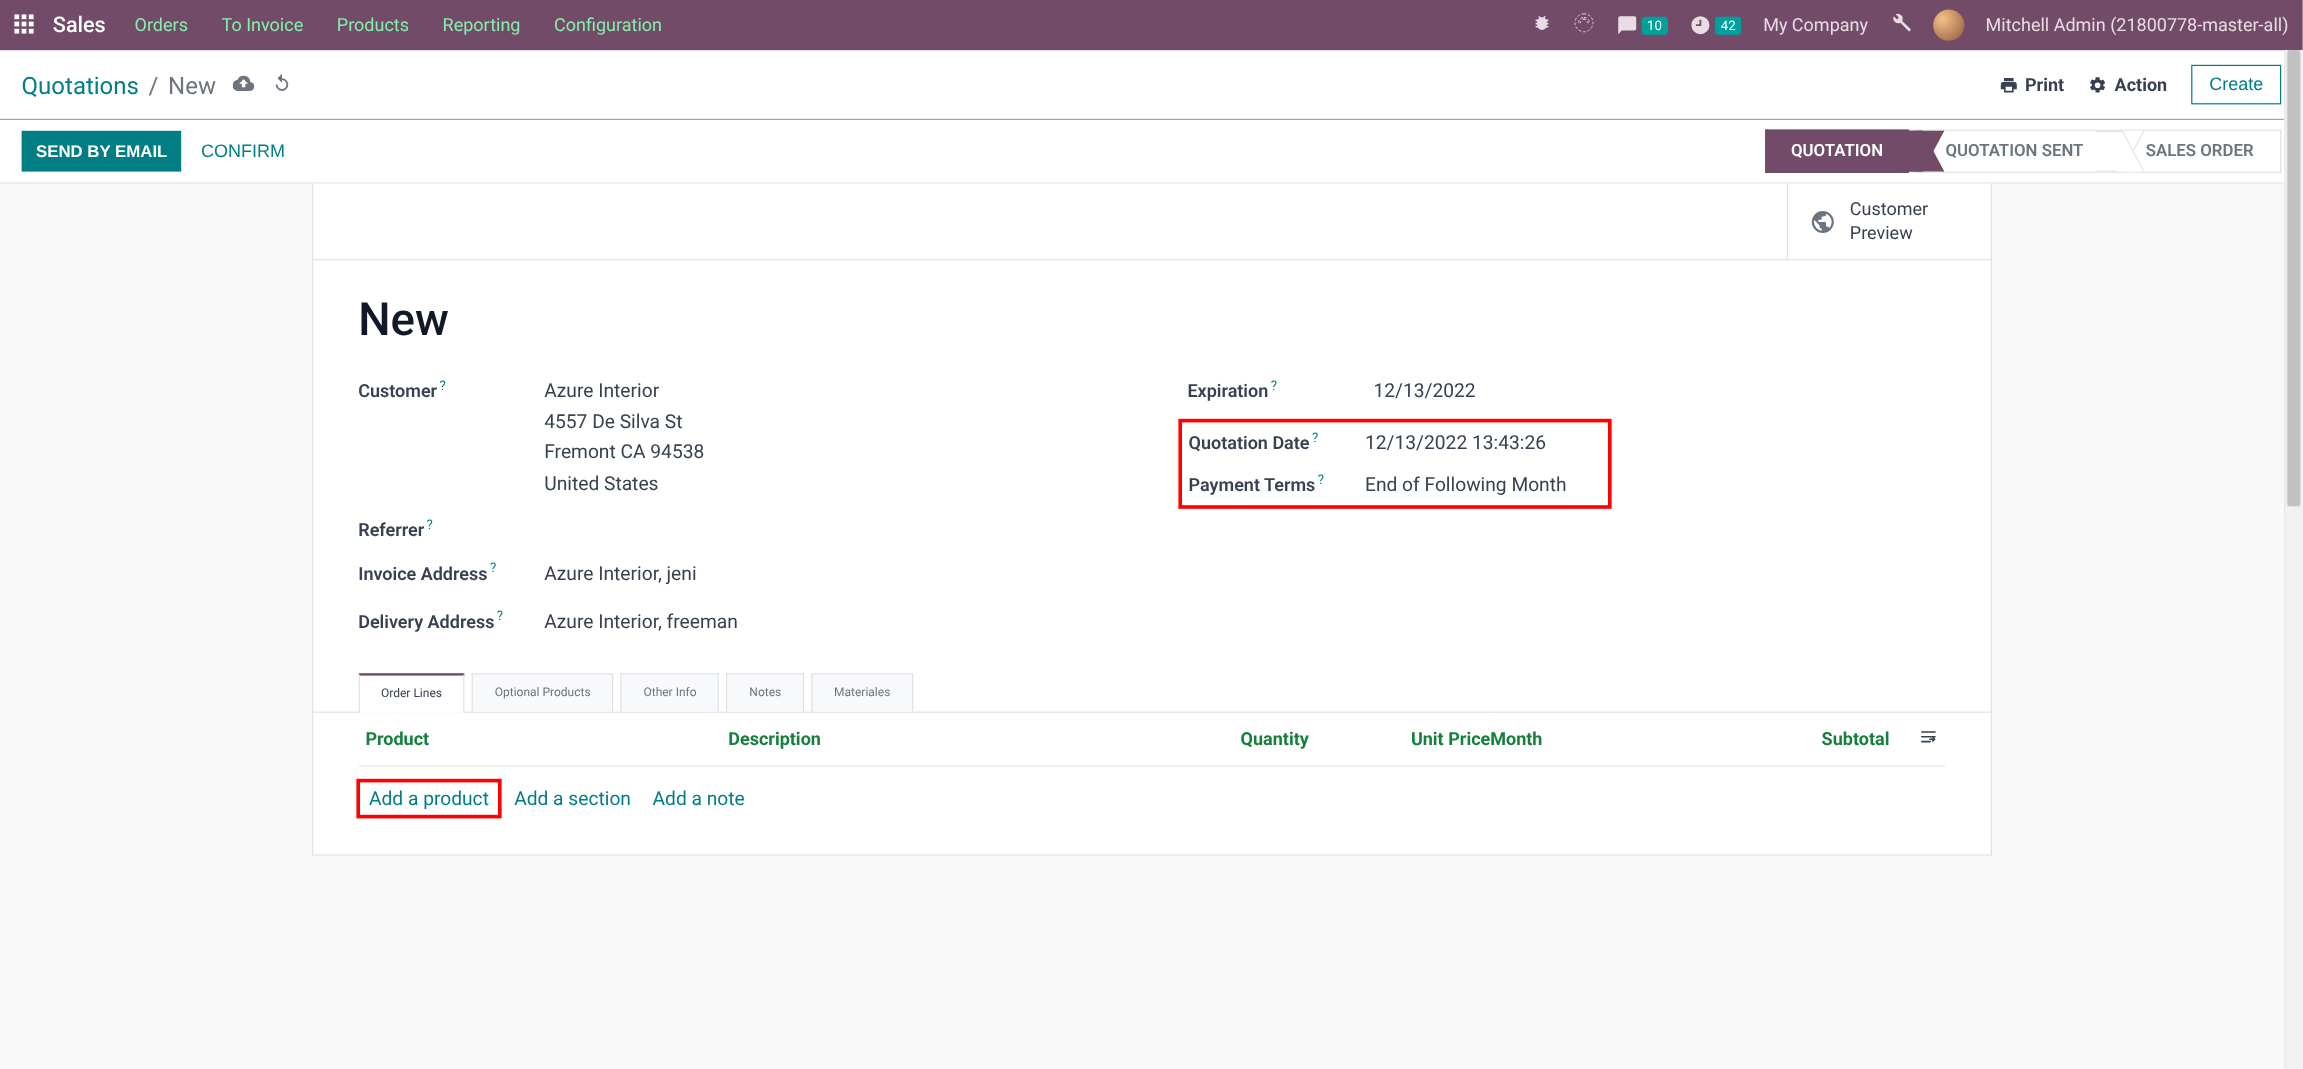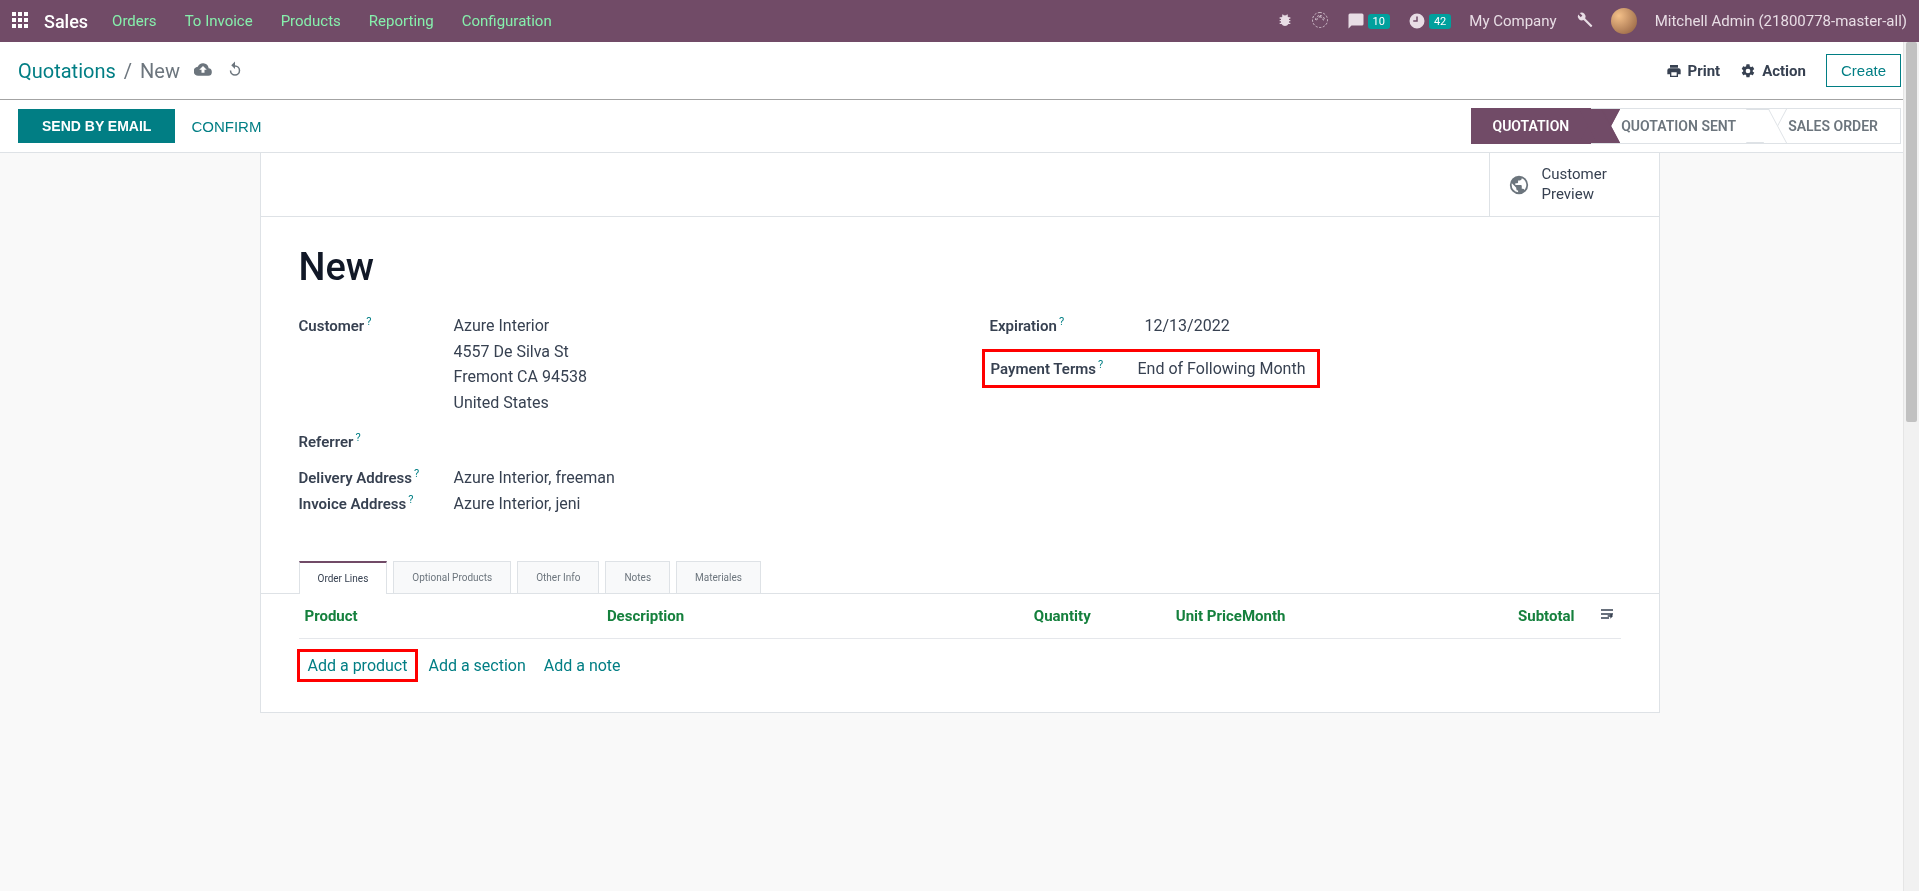--- a/index.html
+++ b/index.html
@@ -27,21 +27,21 @@
   .breadcrumb .sep { color: #6c757d; }
   .breadcrumb .current { color: #6c757d; }
   .bc-icon { color: #6c757d; margin-left: 14px; }
   .control-panel .spacer { flex: 1; }
   .cp-btn { display: inline-flex; align-items: center; gap: 6px; font-size: 15px; color: #374151; cursor: pointer; padding: 6px 10px; font-weight: bold; }
   .cp-btn svg { fill: #374151; }
   .btn-create { border: 1px solid #017e84; color: #017e84; background: #fff; padding: 7px 14px; font-size: 15px; cursor: pointer; margin-left: 10px; }
 
   
   .statusbar { background: #fff; border-bottom: 1px solid #dee2e6; padding: 8px 18px; display: flex; align-items: center; }
-  .btn-primary { background: #017e84; color: #fff; border: none; padding: 9px 24px; font-size: 14px; font-weight: 600; cursor: pointer; }
+  .btn-primary { background: #017e84; color: #fff; border: none; padding: 9px 12px; font-size: 14px; font-weight: 600; cursor: pointer; }
   .btn-secondary-text { background: transparent; color: #017e84; border: none; padding: 9px 16px; font-size: 15px; font-weight: 500; cursor: pointer; }
   .statusbar .spacer { flex: 1; }
   .status-steps { display: flex; align-items: center; }
   .status-step { position: relative; padding: 9px 22px 9px 30px; font-size: 14px; font-weight: 600; color: #6c757d; background: #fff; border-top: 1px solid #dee2e6; border-bottom: 1px solid #dee2e6; }
   .status-step.first { padding-left: 18px; border-left: 3px solid #3b82f6;}
   .status-step.last { border-right: 1px solid #dee2e6; }
   .status-step.active { background: #714b67; color: #fff; border-color: #714b67; }
   .status-step::after { content: ""; position: absolute; right: -11px; top: 0; bottom: 0; width: 22px; background: inherit; border-right: 1px solid #dee2e6; border-top: 1px solid #dee2e6; transform: skewX(28deg); transform-origin: top; z-index: 1; }
   .status-step.active::after { border-color: #714b67; }
   .status-step::before { content: ""; position: absolute; right: -11px; top: 0; bottom: 0; width: 22px; background: inherit; border-right: 1px solid #dee2e6; border-bottom: 1px solid #dee2e6; transform: skewX(-28deg); transform-origin: bottom; z-index: 1; }
@@ -211,36 +211,40 @@
               <div>Azure Interior</div>
               <div>4557 De Silva St</div>
               <div>Fremont CA 94538</div>
               <div>United States</div>
             </div>
           </div>
           <div class="field-row" style="margin-bottom:14px;">
             <div class="field-label"><span>Referrer</span><span class="help">?</span></div>
             <div class="field-value"></div>
           </div>
+          <div class="field-row" style="margin-bottom:14px;">
+            <div class="field-label"><span>Invoice Address</span><span class="help">?</span></div>
+            <div class="field-value">Azure Interior, jeni</div>
+          </div>
           <div class="field-row">
             <div class="field-label"><span>Delivery Address</span><span class="help">?</span></div>
             <div class="field-value">Azure Interior, freeman</div>
-          </div>
-          <div class="field-row" style="margin-bottom:14px;">
-            <div class="field-label"><span>Invoice Address</span><span class="help">?</span></div>
-            <div class="field-value">Azure Interior, jeni</div>
           </div>
         </div>
 
         <div>
           <div class="field-row" style="margin-bottom:10px;">
             <div class="field-label"><span>Expiration</span><span class="help">?</span></div>
             <div class="field-value">12/13/2022</div>
           </div>
           <div class="highlight-box" style="display:inline-block;">
+            <div class="field-row" style="margin-bottom:10px;">
+              <div class="field-label" style="width:147px;"><span>Quotation Date</span><span class="help">?</span></div>
+              <div class="field-value" style="padding-right:40px;">12/13/2022 13:43:26</div>
+            </div>
             <div class="field-row">
               <div class="field-label" style="width:147px;"><span>Payment Terms</span><span class="help">?</span></div>
               <div class="field-value">End of Following Month</div>
             </div>
           </div>
         </div>
       </div>
     </div>
 
     <div class="tabs">

